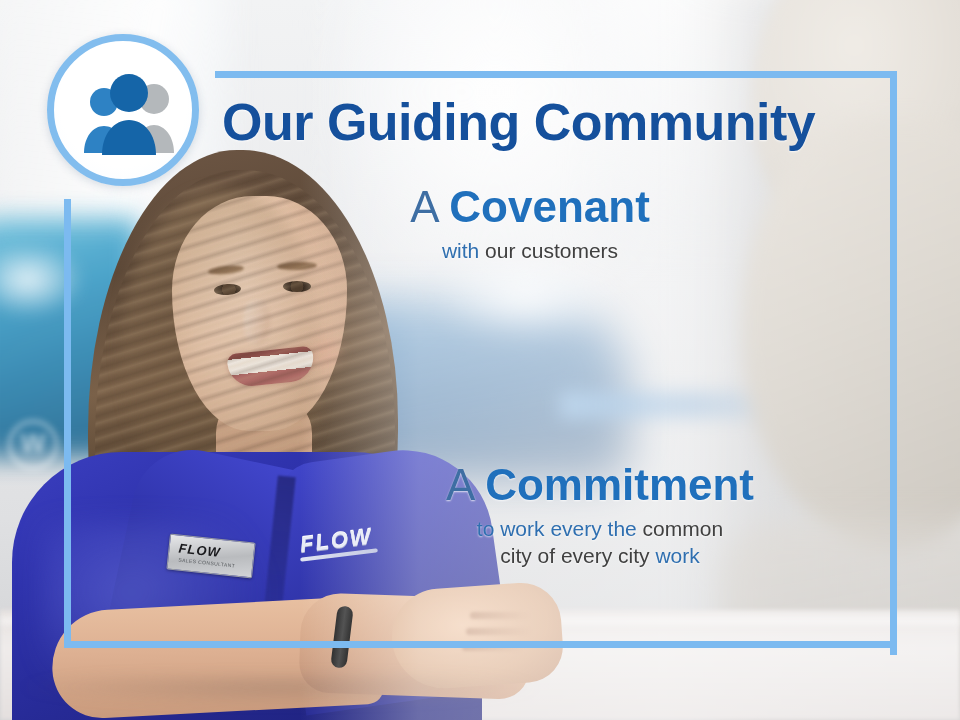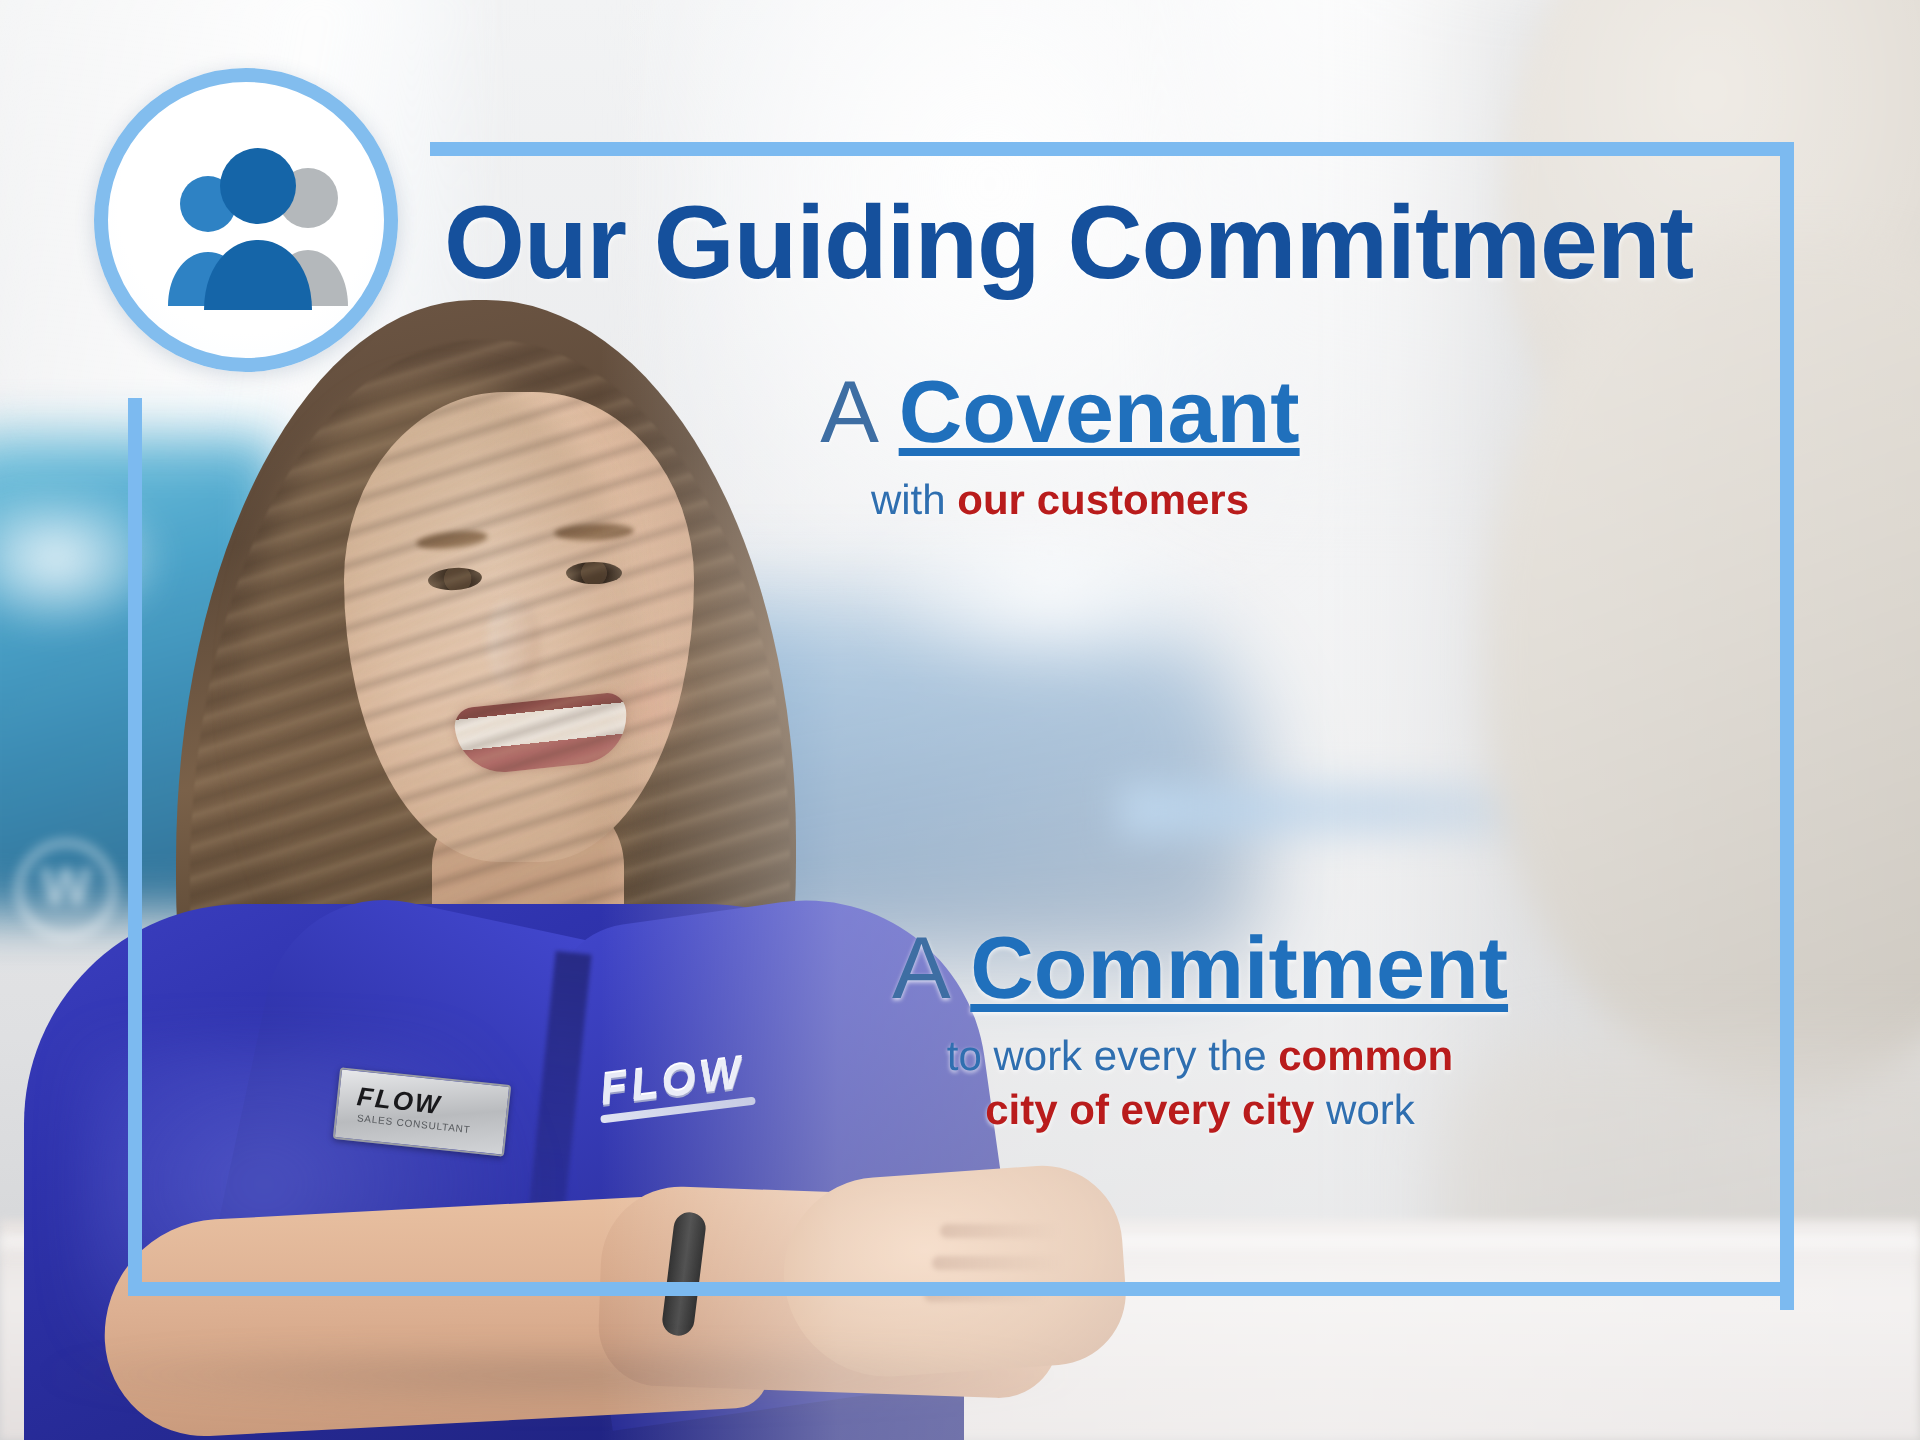--- a/index.html
+++ b/index.html
@@ -413,30 +413,30 @@
 
   .block { position: absolute; text-align: center; font-family: "Liberation Sans", sans-serif; }
   .head {
     font-size: 44px;
     line-height: 1.05;
     color: #2a72ba;
     white-space: nowrap;
     text-shadow: 0 1px 2px rgba(255,255,255,.75);
   }
   .head .art { font-weight: normal; color: #3e6ea3; letter-spacing: 0; }
-  .head .kw  { font-weight: bold; color: #2070bc; text-decoration: underline; }
+  .head .kw  { font-weight: bold; color: #2070bc; }
 
   .sub {
     font-size: 21px;
     line-height: 1.28;
     color: #2f6fb0;
     margin-top: 8px;
     text-shadow: 0 1px 2px rgba(255,255,255,.75);
   }
-  .sub b { font-weight: bold; color: #b91c1c; text-align: right; }
+  .sub b { font-weight: normal; color: #404040; text-align: right; }
 
   .blk-covenant  { left: 250px; top: 184px; width: 560px; }
   .blk-community { left: 290px; top: 302px; width: 560px; }
   .blk-commit    { left: 320px; top: 462px; width: 560px; }
 </style>
 </head>
 <body>
 
 <div id="stage">
 
@@ -514,21 +514,21 @@
       <path d="M58 84 c0-16 9-28 20-28 s20 12 20 28 z" fill="#b4b8bb"></path>
 
       <circle cx="28" cy="33" r="14" fill="#2e82c4"></circle>
       <path d="M8 84 c0-16 9-27 20-27 s20 11 20 27 z" fill="#2e82c4"></path>
 
       <circle cx="53" cy="24" r="19" fill="#1565a8"></circle>
       <path d="M26 86 c0-21 12-35 27-35 s27 14 27 35 z" fill="#1565a8"></path>
     </svg>
   </div>
 
-  <div class="title">Our Guiding Commitment</div>
+  <div class="title">Our Guiding Community</div>
 
   <div class="block blk-covenant">
     <div class="head">
       <span class="art">A</span>
       <span class="kw"> Covenant</span>
     </div>
     <div class="sub"><span>with </span><b>our customers</b></div>
   </div>
 
 

